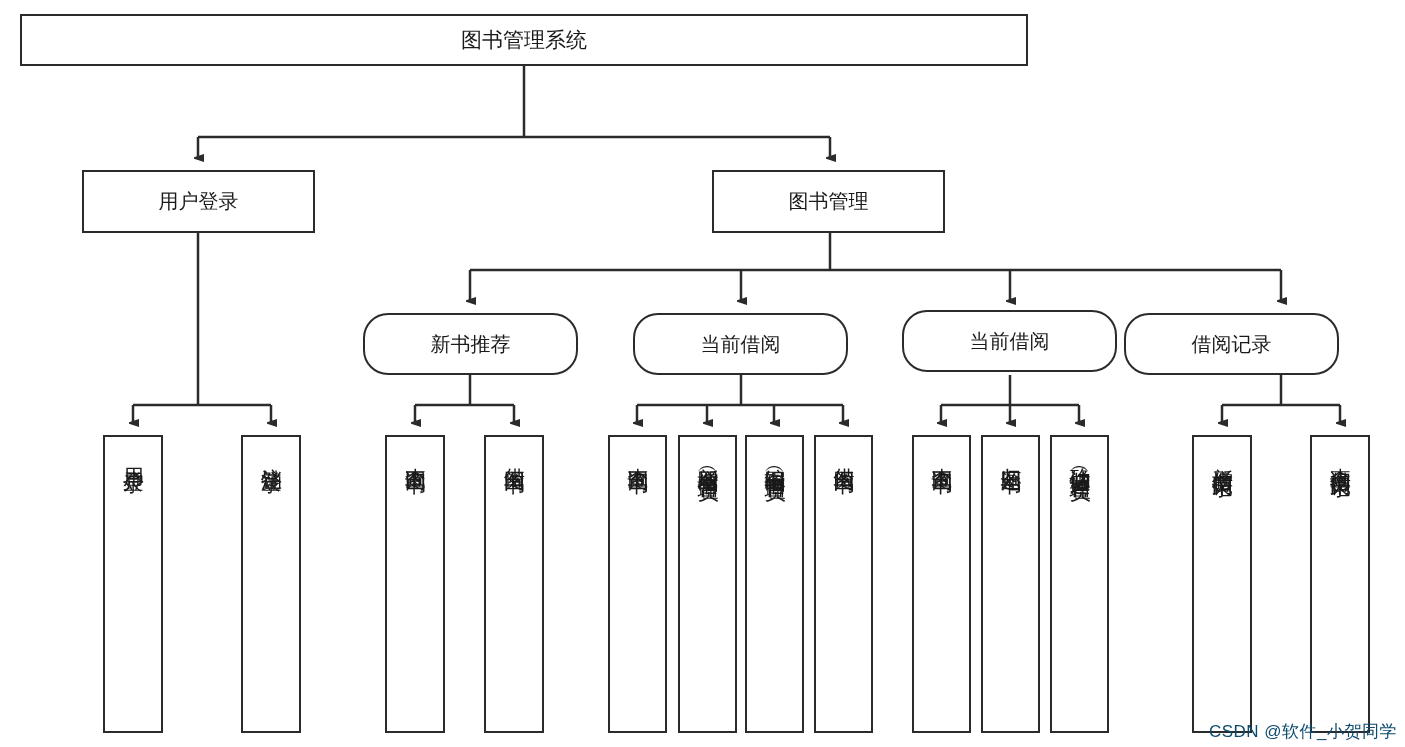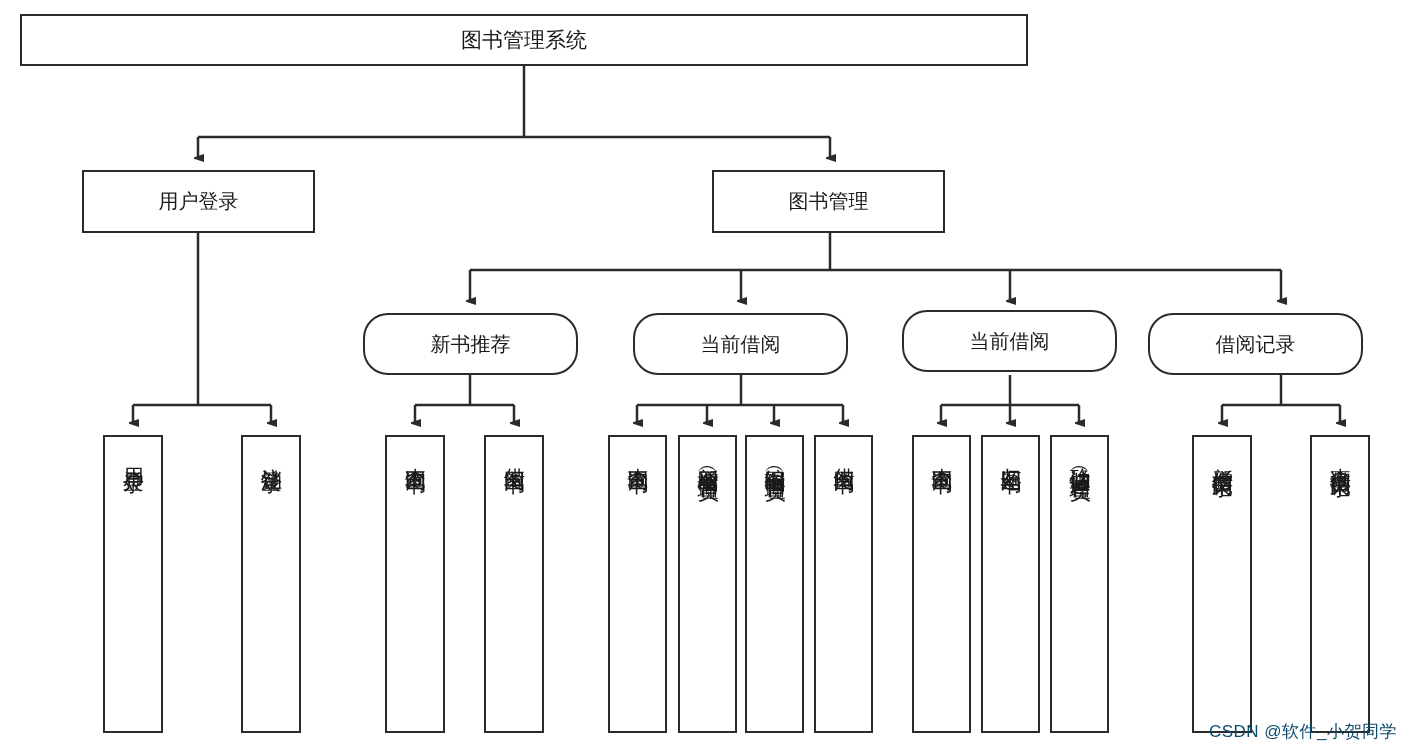--- a/index.html
+++ b/index.html
@@ -120,21 +120,21 @@
 
   <div class="node lvl3" style="left:363px;top:313px;width:215px;height:62px;">
     <span>新书推荐</span>
   </div>
   <div class="node lvl3" style="left:633px;top:313px;width:215px;height:62px;">
     <span>当前借阅</span>
   </div>
   <div class="node lvl3" style="left:902px;top:310px;width:215px;height:62px;">
     <span>当前借阅</span>
   </div>
-  <div class="node lvl3" style="left:1148px;top:313px;width:215px;height:62px;">
+  <div class="node lvl3" style="left:1124px;top:313px;width:215px;height:62px;">
     <span>借阅记录</span>
   </div>
 
   <div class="node leaf" style="left:103px;top:435px;width:60px;height:298px;">
     <span class="vtext">用户登录</span>
   </div>
   <div class="node leaf" style="left:241px;top:435px;width:60px;height:298px;">
     <span class="vtext">注销登录</span>
   </div>
 

